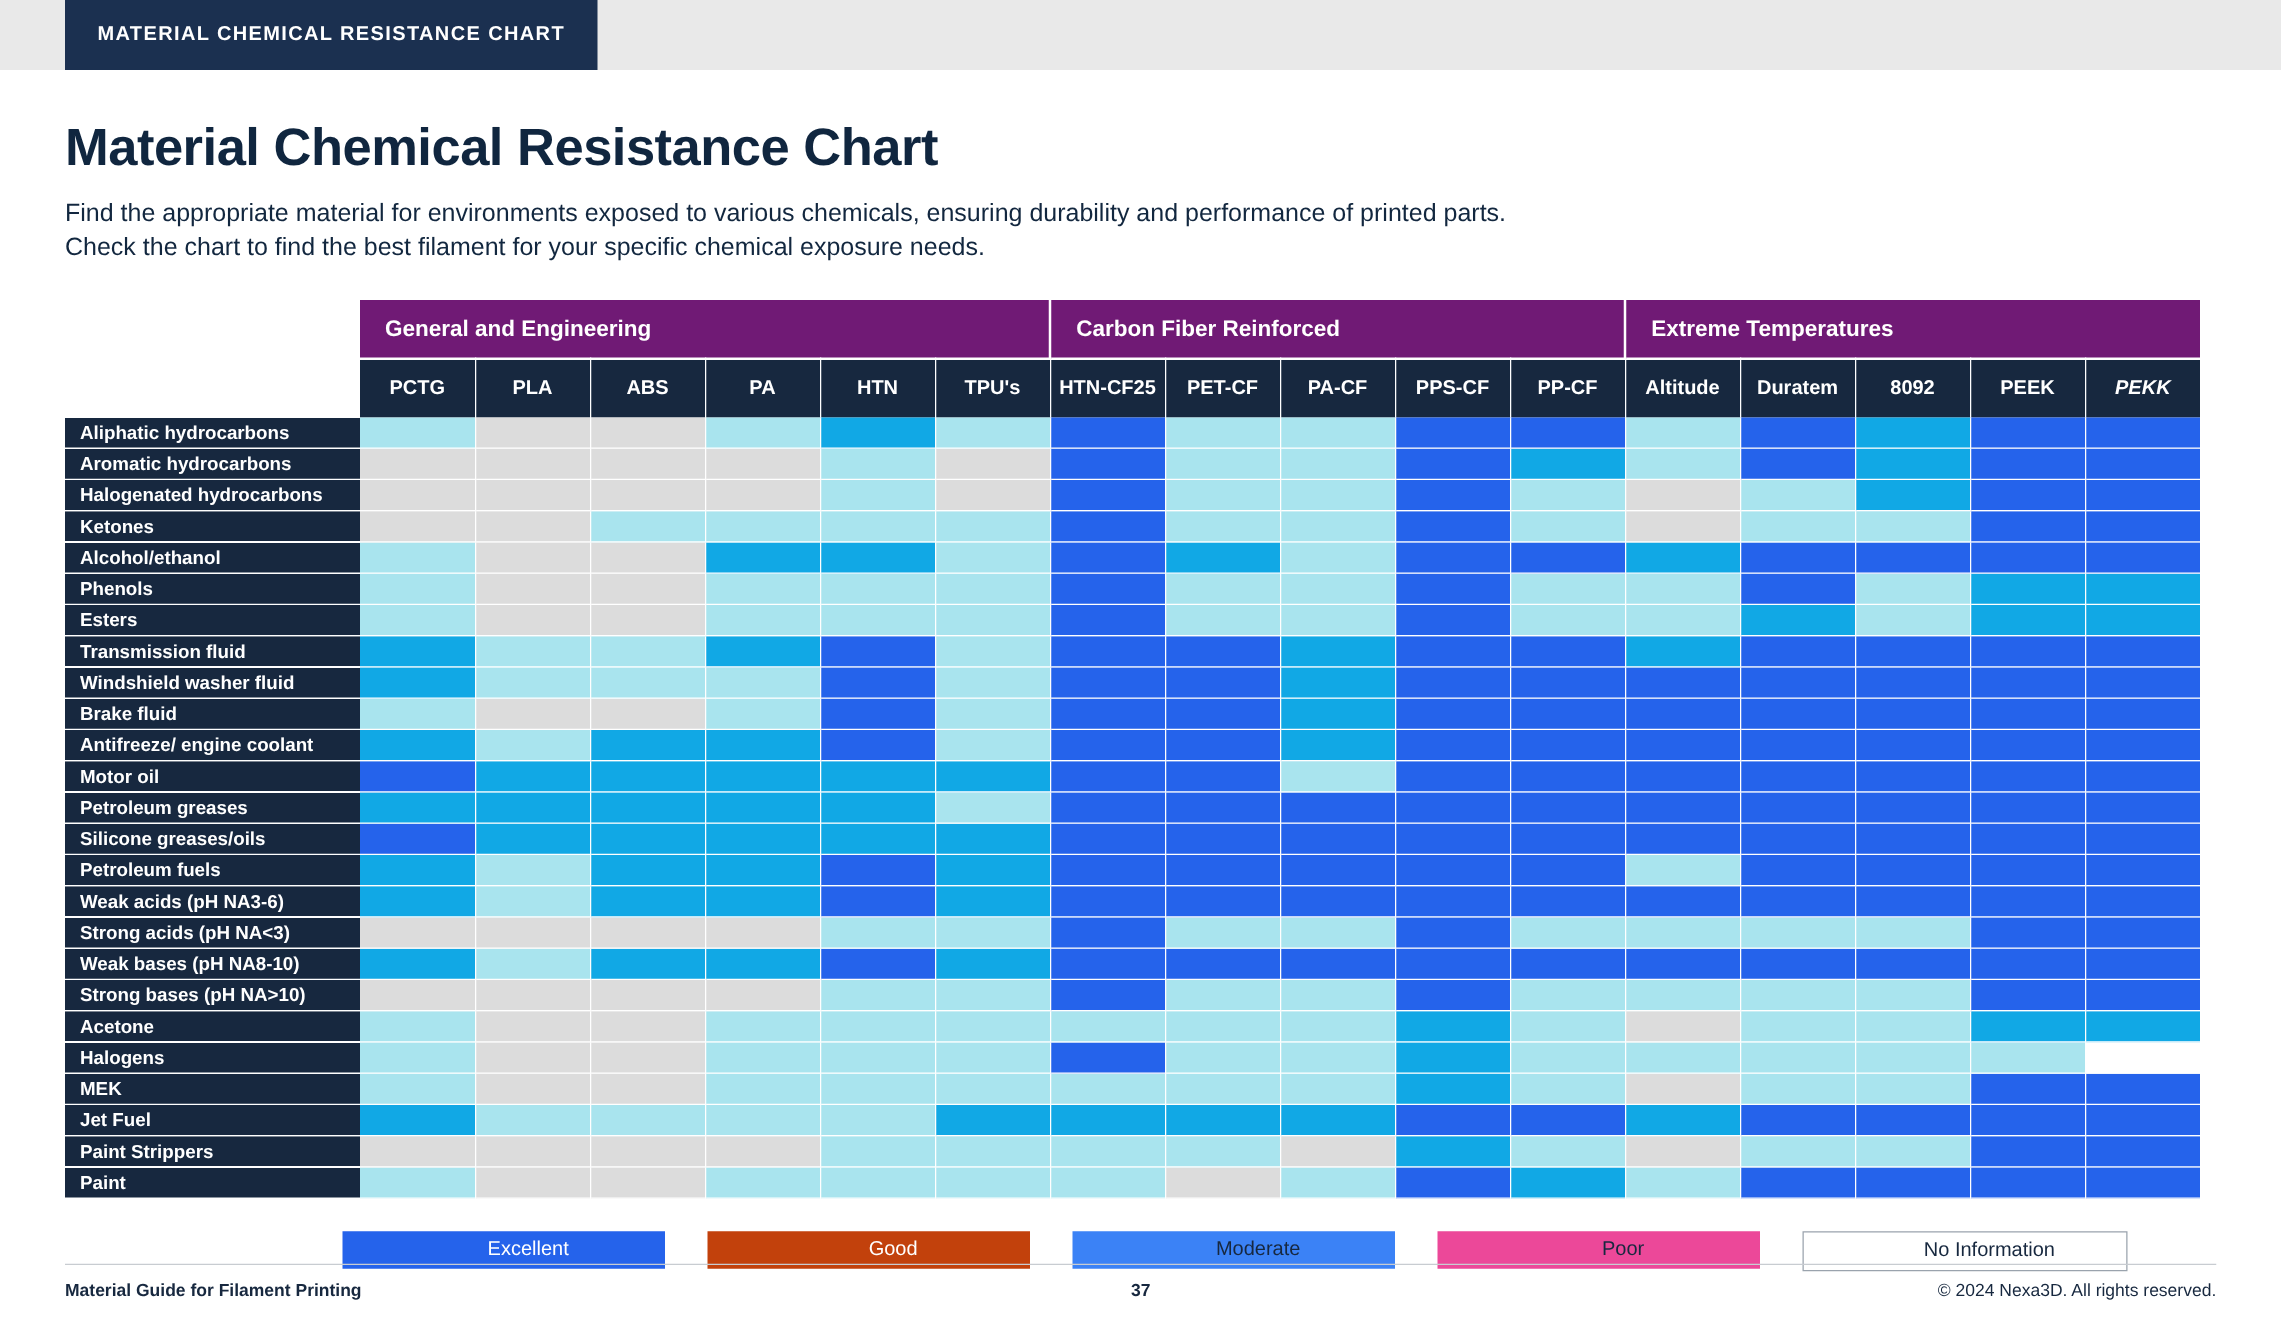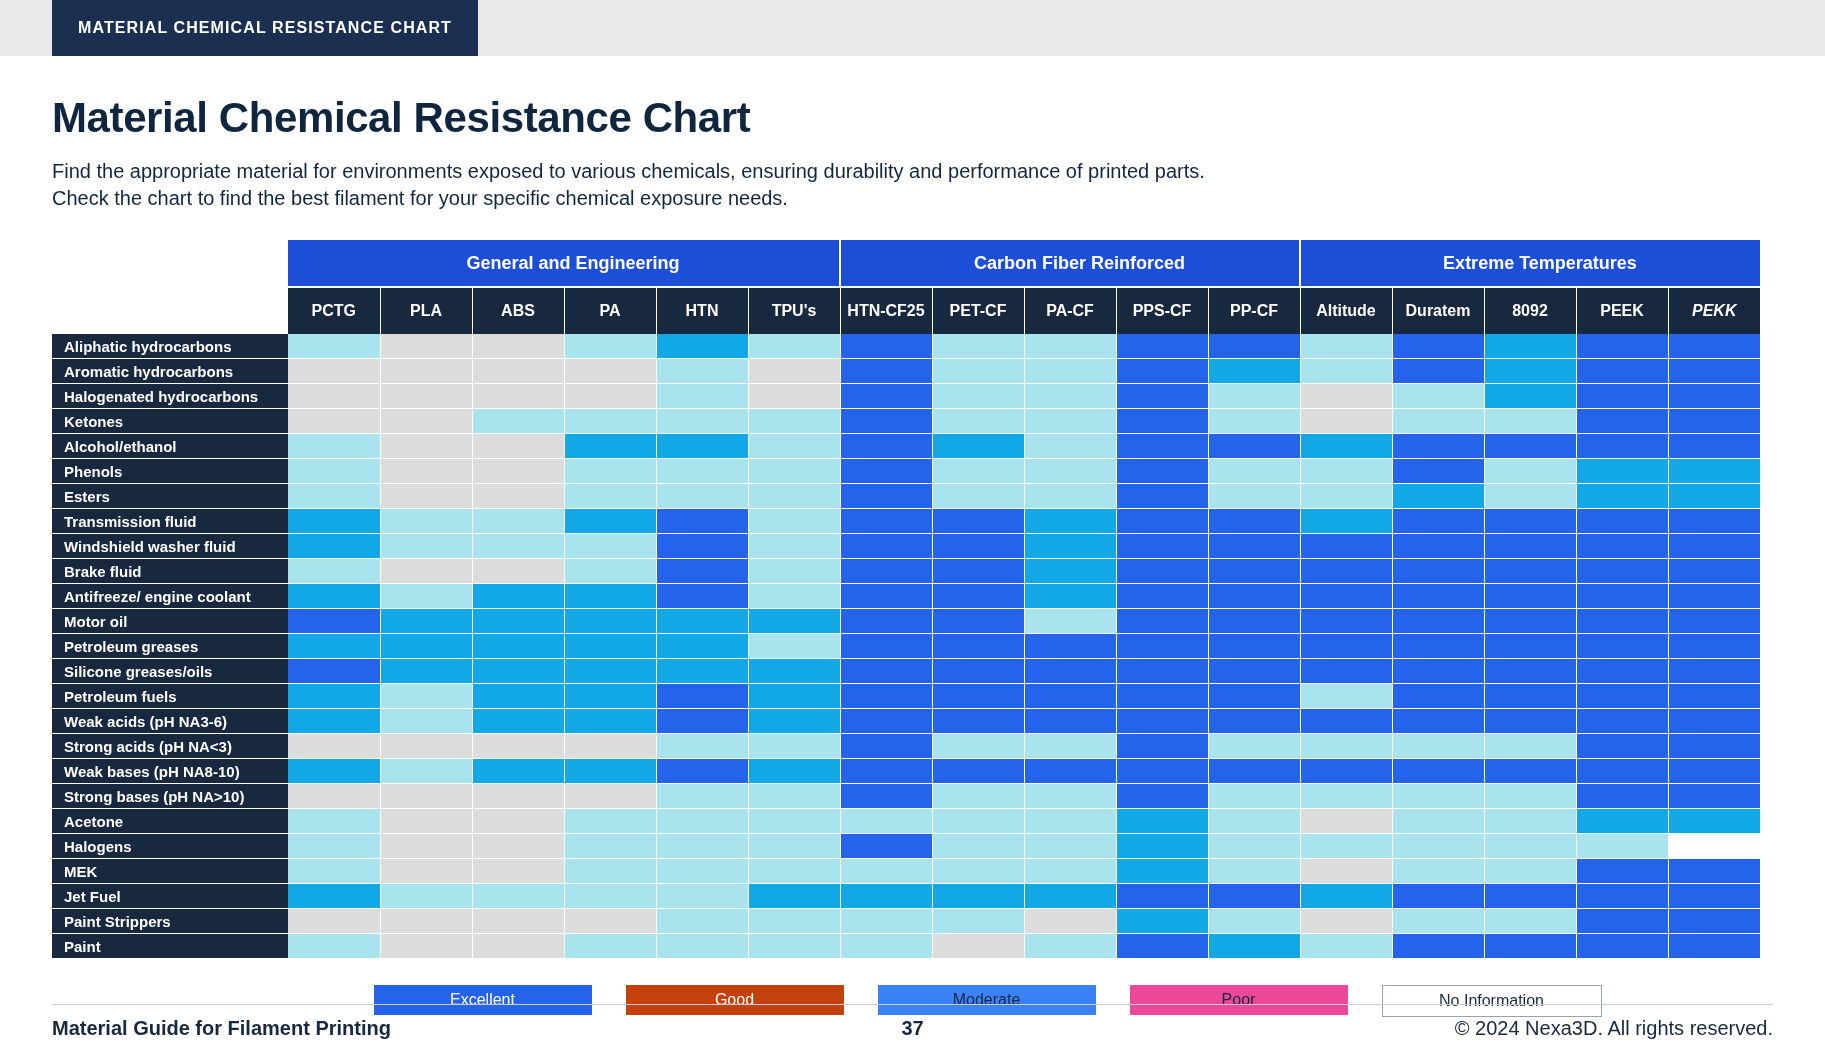--- a/index.html
+++ b/index.html
@@ -69,26 +69,26 @@
   }
   .row-label-col { width: 236px; }
   .data-col { width: 92px; }
 
   td.spacer-cell, th.spacer-cell {
     background: transparent;
     border: none;
   }
 
   th.group {
-    background: #1d4ed8;
+    background: #701a75;
     color: #ffffff;
     font-size: 18px;
     font-weight: bold;
     height: 44px;
-    text-align: center;
+    text-align: left;
     border-right: 2px solid #ffffff;
     border-bottom: 2px solid #ffffff;
     padding-left: 20px;
   }
   th.group:last-child { border-right: none; }
 
   th.colhead {
     background: #17283f;
     color: #ffffff;
     font-size: 16px;
@@ -137,38 +137,39 @@
     padding-left: 150px;
   }
   .legend-item {
     width: 218px;
     height: 30px;
     display: flex;
     align-items: center;
     justify-content: center;
     font-size: 16px;
     color: #17283f;
+    padding-left: 40px;
   }
   .legend-item.excellent { background: #2563eb; color: #ffffff; }
   .legend-item.good { background: #c2410c; color: #ffffff; }
   .legend-item.moderate { background: #3b82f6; color: #17283f; }
   .legend-item.poor { background: #ec4899; color: #17283f; }
   .legend-item.noinfo { background: #ffffff; border: 1px solid #9aa3ad; color: #17283f; }
 
   
   .footer {
     position: absolute;
     left: 52px;
     right: 52px;
     bottom: 20px;
     border-top: 1px solid #c8ccd1;
     padding-top: 12px;
     display: flex;
     align-items: center;
-    font-size: 20px;
+    font-size: 14px;
     color: #17283f;
   }
   .footer-left { font-weight: bold; flex: 1; text-align: left; }
   .footer-center { flex: 1; text-align: center; font-weight: bold; }
   .footer-right { flex: 1; text-align: right; }
 </style>
 </head>
 <body>
 
 <div class="topbar">

